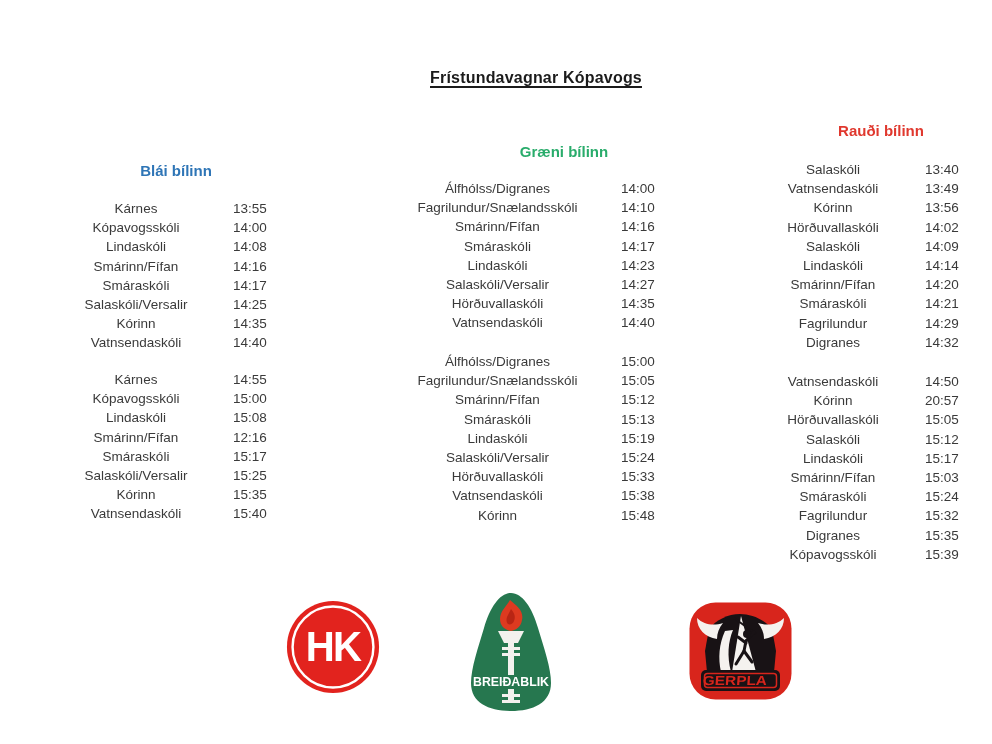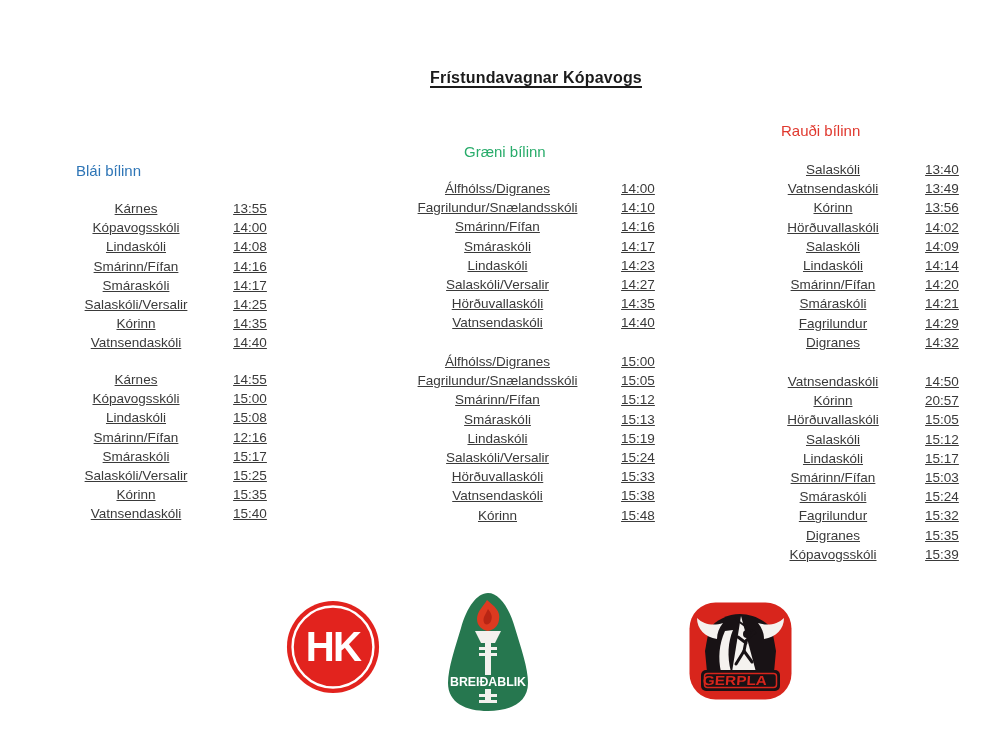--- a/index.html
+++ b/index.html
@@ -16,45 +16,45 @@
     position:absolute; left:286px; top:69px; width:500px;
     margin:0; text-align:center;
     font-size:16px; font-weight:bold; color:#1b1b1b;
     text-decoration:underline;
     text-decoration-thickness:1.5px;
     text-underline-offset:3px;
     letter-spacing:0.2px;
   }
 
   .bus-heading {
-    position:absolute; width:200px; 
-    font-size:15px; font-weight:normal; line-height:19px;
+    position:absolute; width:200px; text-align:center;
+    font-size:15px; font-weight:bold; line-height:19px;
     white-space:nowrap;
   }
   #h-blue  { left:76px;  top:161px; }
   #h-green { left:464px; top:142px; }
   #h-red   { left:781px; top:121px; }
 
   .stops { position:absolute; font-size:13.5px; color:#3a3a3a; }
-  .row   { display:grid; height:19.2px; align-items:center;text-decoration:underline; }
+  .row   { display:grid; height:19.2px; align-items:center; }
   .row span { text-align:center; white-space:nowrap; }
   .c-blue  .row { grid-template-columns:172px 56px; }
   .c-green .row { grid-template-columns:215px 66px; }
   .c-red   .row { grid-template-columns:172px 46px; }
 
   #blue-1  { left:50px;  top:199px; }
   #blue-2  { left:50px;  top:370px; }
   #green-1 { left:390px; top:179px; }
   #green-2 { left:390px; top:352px; }
   #red-1   { left:747px; top:160px; }
   #red-2   { left:747px; top:372px; }
 
   .logo { position:absolute; }
   #logo-hk         { left:286px; top:600px; width:94px;  height:94px; }
-  #logo-breidablik { left:443px; top:591px; width:90px;  height:122px; }
+  #logo-breidablik { left:466px; top:591px; width:90px;  height:122px; }
   #logo-gerpla     { left:688px; top:601px; width:105px; height:100px; }
   .logo svg { display:block; width:100%; height:100%; }
 </style>
 </head>
 <body>
 
 <div class="page">
 
   <h1 class="title">Frístundavagnar Kópavogs</h1>
 

